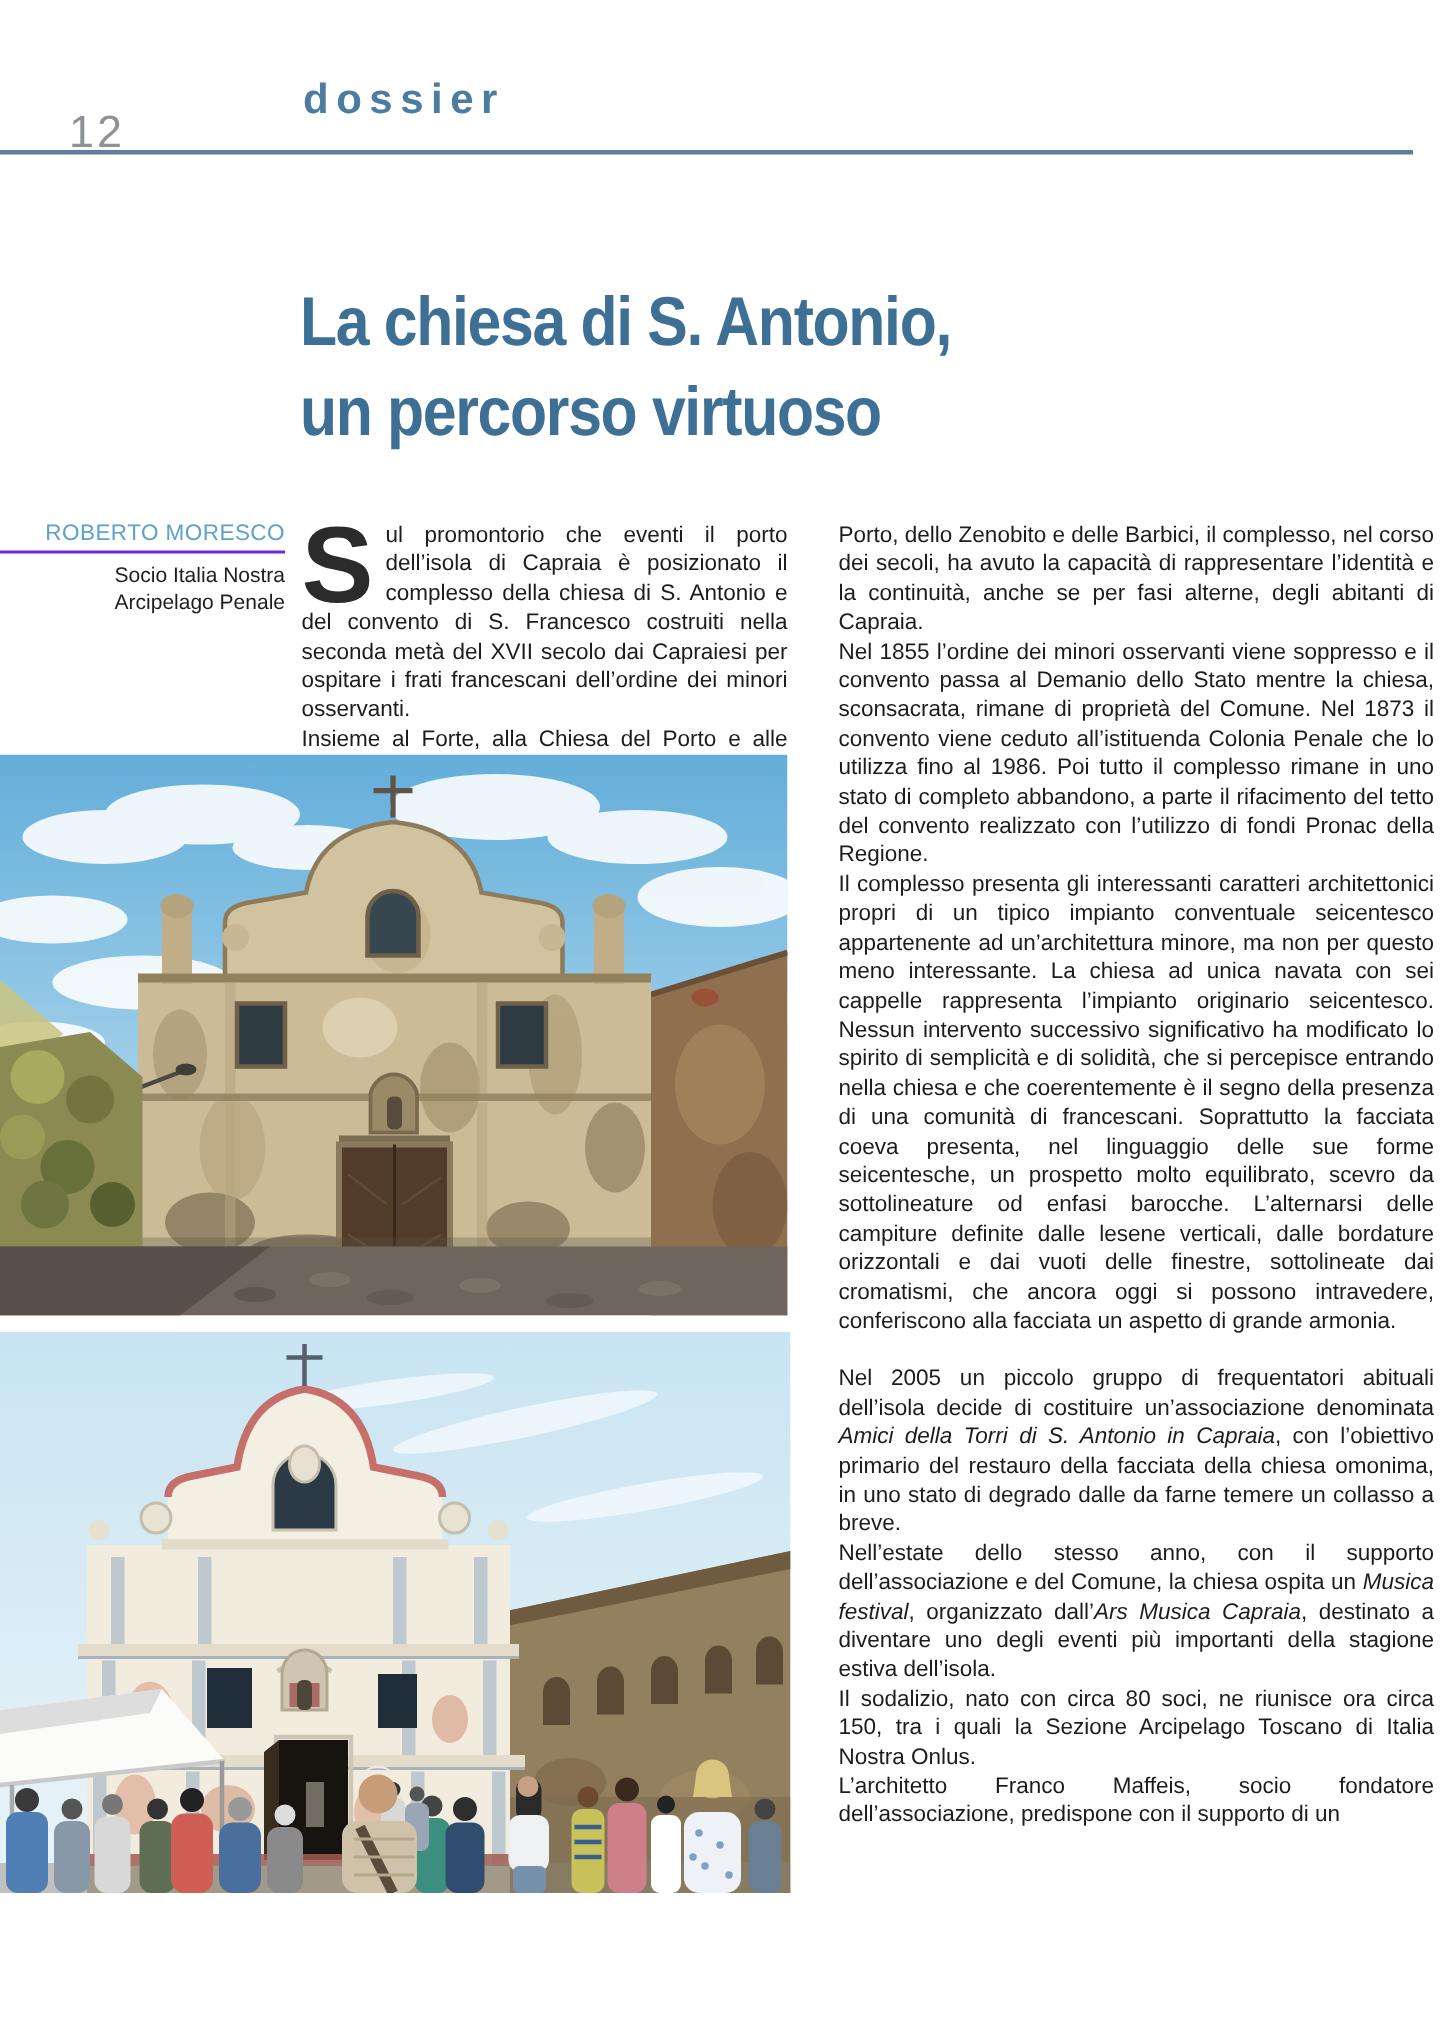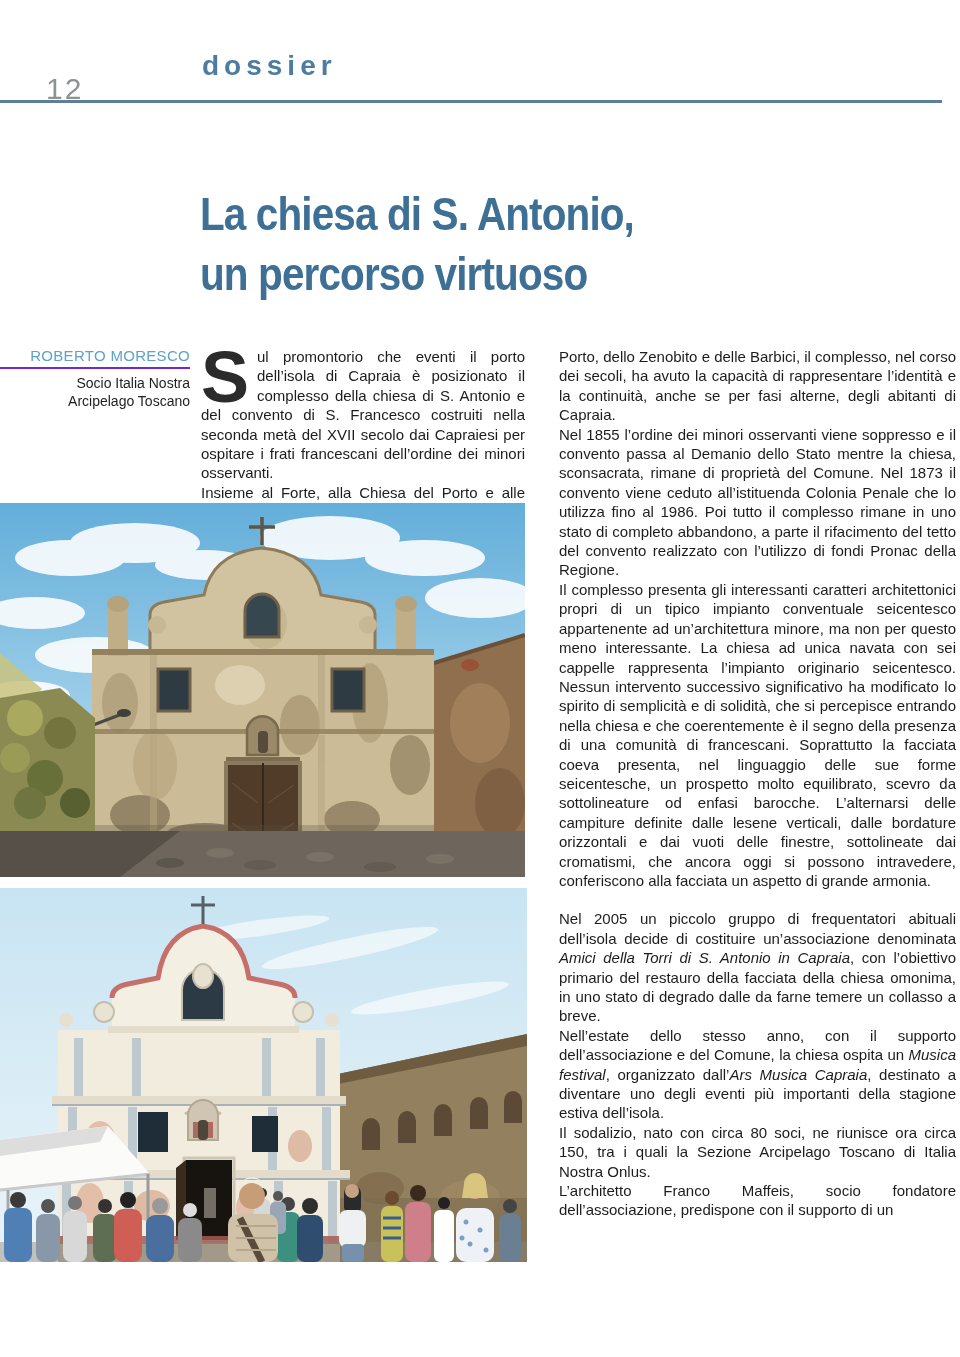--- a/index.html
+++ b/index.html
@@ -42,21 +42,21 @@
 
   <span class="page-num">12</span>
   <span class="section-title">dossier</span>
   <div class="header-rule"></div>
 
   <h1 class="title"><span>La chiesa di S. Antonio,</span><br><span>un percorso virtuoso</span></h1>
 
   <div class="byline">
     <div class="byline-name">ROBERTO MORESCO</div>
     <div class="byline-role">Socio Italia Nostra</div>
-    <div class="byline-role">Arcipelago Toscano</div>
+    <div class="byline-role">Arcipelago Penale</div>
   </div>
 
   <div class="col col-left">
       <p><span class="dropcap">S</span><span>ul promontorio che eventi il porto dell’isola di Capraia è posizionato il complesso della chiesa di S. Antonio e del convento di S. Francesco costruiti nella seconda metà del XVII secolo dai Capraiesi per ospitare i frati francescani dell’ordine dei minori osservanti.</span></p>
       <p><span>Insieme al Forte, alla Chiesa del Porto e alle Torri del</span></p>
     </div>
 
   <figure class="photo photo1" role="img" aria-label="Facciata seicentesca degradata della chiesa di S. Antonio a Capraia prima del restauro, cielo azzurro con nuvole">
     <svg viewBox="0 0 525 374" preserveAspectRatio="none">
       <defs>

